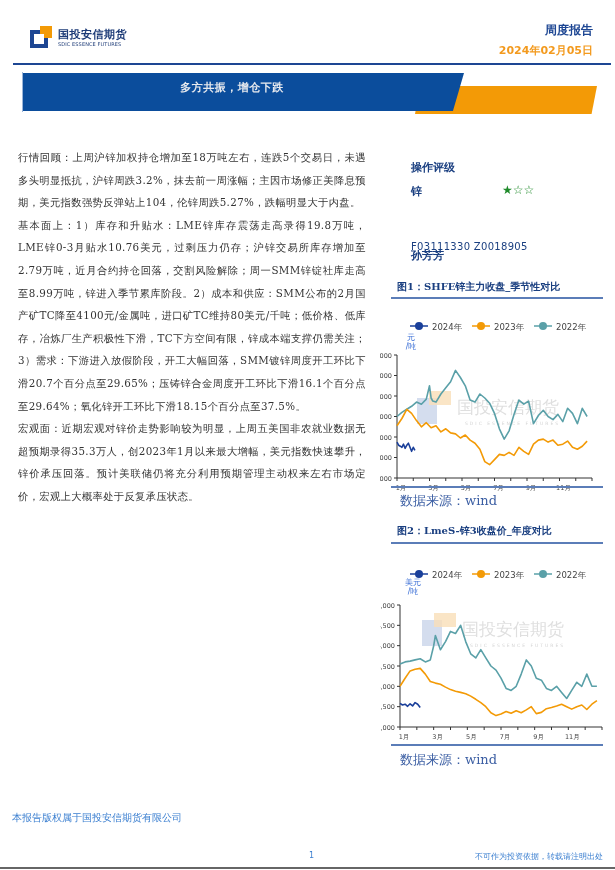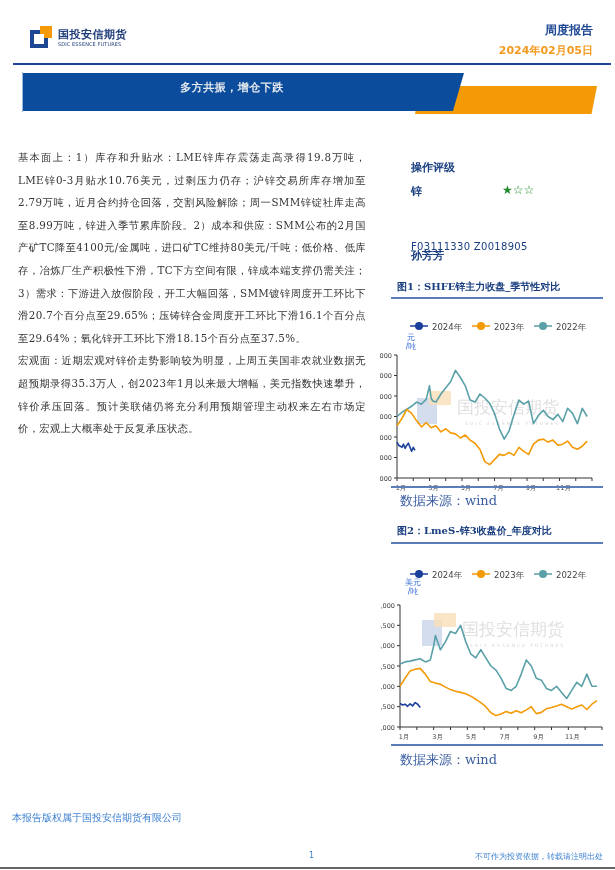--- a/index.html
+++ b/index.html
@@ -72,20 +72,21 @@
 <div class="abs report-date">2024年02月05日</div>
 <div class="abs header-rule"></div>
 
 <div class="abs banner-orange"></div>
 <div class="abs banner-orange-label">锌周报</div>
 <div class="abs banner-blue"></div>
 <div class="abs banner-blue-left-edge"></div>
 <div class="abs banner-title">多方共振，增仓下跌</div>
 
 <div class="abs body-col">
+  <p>行情回顾：上周沪锌加权持仓增加至18万吨左右，连跌5个交易日，未遇多头明显抵抗，沪锌周跌3.2%，抹去前一周涨幅；主因市场修正美降息预期，美元指数强势反弹站上104，伦锌周跌5.27%，跌幅明显大于内盘。</p>
   <p>基本面上：1）库存和升贴水：LME锌库存震荡走高录得19.8万吨，LME锌0-3月贴水10.76美元，过剩压力仍存；沪锌交易所库存增加至2.79万吨，近月合约持仓回落，交割风险解除；周一SMM锌锭社库走高至8.99万吨，锌进入季节累库阶段。2）成本和供应：SMM公布的2月国产矿TC降至4100元/金属吨，进口矿TC维持80美元/千吨；低价格、低库存，冶炼厂生产积极性下滑，TC下方空间有限，锌成本端支撑仍需关注；3）需求：下游进入放假阶段，开工大幅回落，SMM镀锌周度开工环比下滑20.7个百分点至29.65%；压铸锌合金周度开工环比下滑16.1个百分点至29.64%；氧化锌开工环比下滑18.15个百分点至37.5%。</p>
   <p>宏观面：近期宏观对锌价走势影响较为明显，上周五美国非农就业数据无超预期录得35.3万人，创2023年1月以来最大增幅，美元指数快速攀升，锌价承压回落。预计美联储仍将充分利用预期管理主动权来左右市场定价，宏观上大概率处于反复承压状态。</p>
 </div>
 
 <div class="abs rating-title">操作评级</div>
 <div class="abs rating-item">锌</div>
 <div class="abs rating-stars">★☆☆</div>
 <div class="abs analyst-name">孙芳芳</div>
 <div class="abs analyst-ids">F03111330 Z0018905</div>
 

